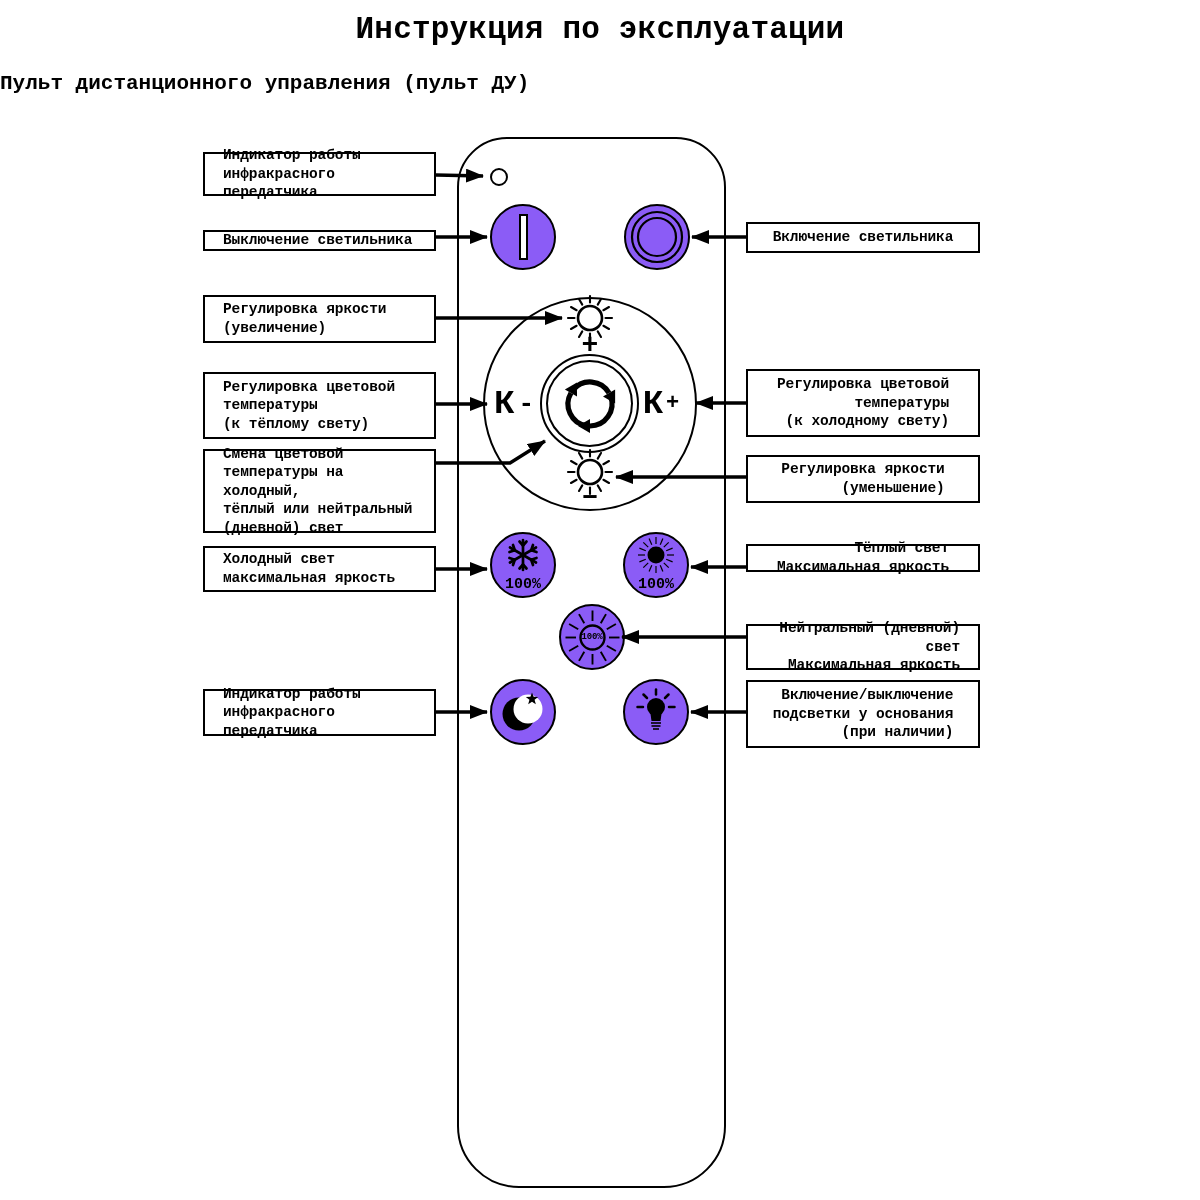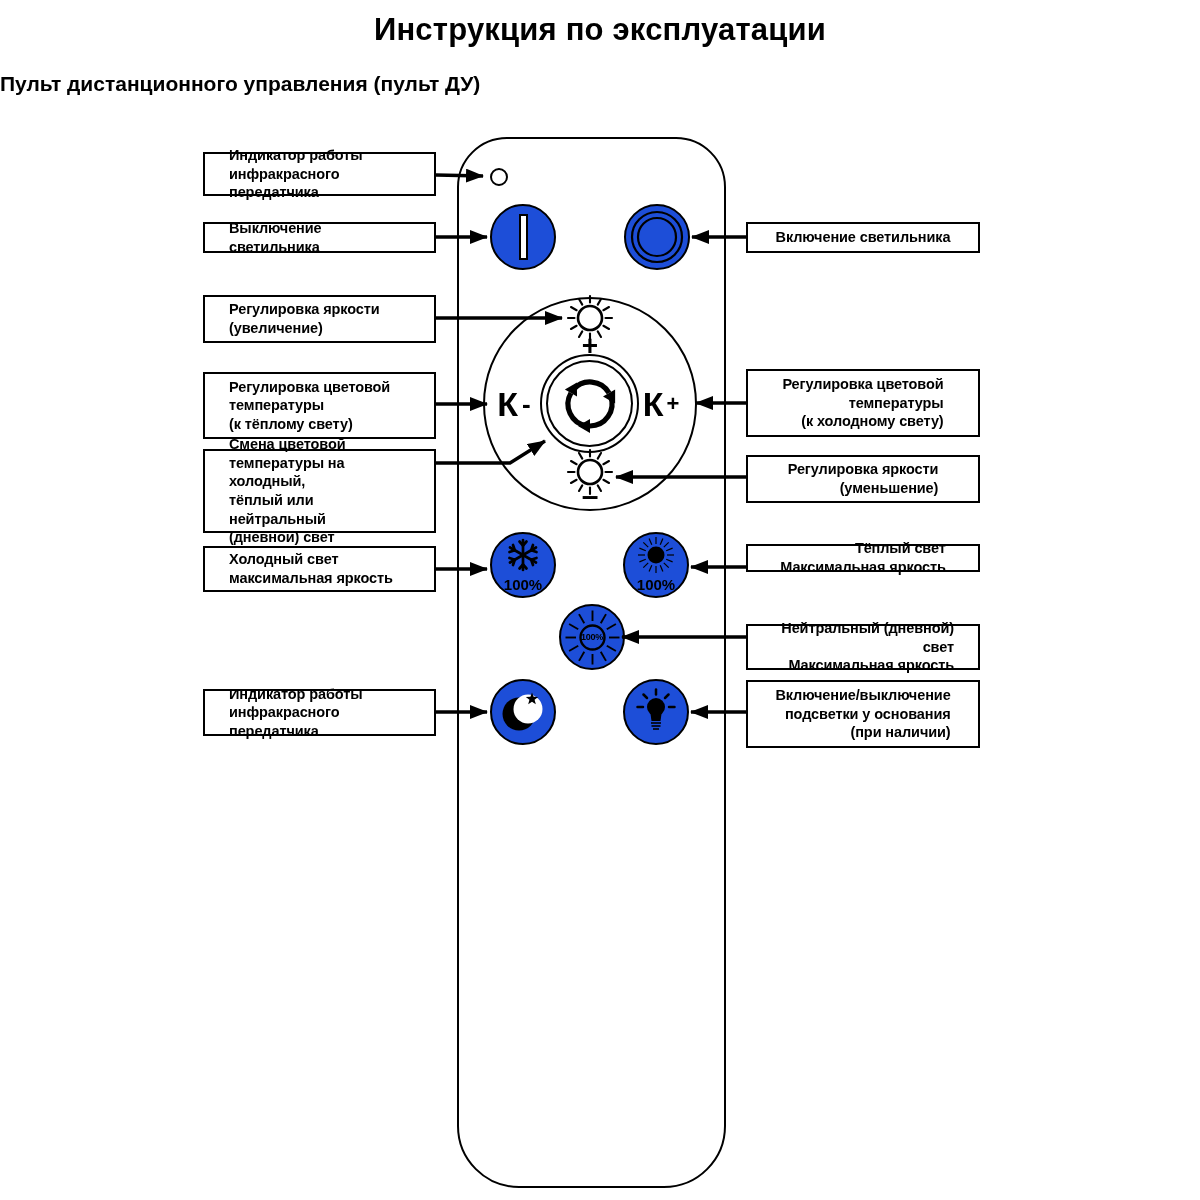--- a/index.html
+++ b/index.html
@@ -1,36 +1,36 @@
 <!DOCTYPE html>
 <html><head>
 <meta charset="utf-8">
 <style>
   html,body{margin:0;padding:0;background:#fff;}
   *{box-sizing:border-box;}
   .canvas{position:relative;width:1200px;height:1200px;background:#fff;overflow:hidden;
-          font-family:Liberation Sans, sans-serif;font-weight:bold;color:#000;}
+          font-family:Liberation Mono, monospace;font-weight:bold;color:#000;}
   .title{position:absolute;top:12px;left:0;width:100%;text-align:center;font-size:31px;letter-spacing:.2px;}
   .subtitle{position:absolute;top:72px;left:0;width:100%;text-align:left;font-size:21px;}
   .remote{position:absolute;left:457px;top:137px;width:269px;height:1051px;background:#fff;
           border:2.2px solid #000;border-radius:50px 50px 62px 62px;}
   
   .box{position:absolute;border:2.5px solid #000;background:#fff;display:flex;align-items:center;
-       padding:2px 24px;font-size:14.5px;line-height:1.28;letter-spacing:-0.1px;}
+       padding:2px 18px;font-size:14.5px;line-height:1.28;letter-spacing:-0.1px;}
   .box span{white-space:pre-line;}
   .lb{left:203px;width:233px;justify-content:flex-start;text-align:left;}
   .rb{left:746px;width:234px;justify-content:center;text-align:right;}
-  .lb1{top:152px;height:44px}.lb2{top:222px;height:31px}.lb3{top:295px;height:48px}
+  .lb1{top:152px;height:44px}.lb2{top:230px;height:21px}.lb3{top:295px;height:48px}
   .lb4{top:372px;height:67px}.lb5{top:449px;height:84px}.lb6{top:546px;height:46px}
   .lb7{top:689px;height:47px}
   .rb1{top:222px;height:31px}.rb2{top:369px;height:68px}.rb3{top:455px;height:48px}
   .rb4{top:544px;height:28px}.rb5{top:624px;height:46px}.rb6{top:680px;height:68px}
   
   .ir-dot{position:absolute;left:490px;top:168px;width:18px;height:18px;border:2.2px solid #000;border-radius:50%;background:#fff;}
-  .btn{position:absolute;width:66px;height:66px;border:2.5px solid #000;border-radius:50%;background:#1d4ed8;
+  .btn{position:absolute;width:66px;height:66px;border:2.5px solid #000;border-radius:50%;background:#8b5cf6;
        display:flex;align-items:center;justify-content:center;}
   .b-off{left:490px;top:204px}.b-on{left:624px;top:204px}
   .b-cold{left:490px;top:532px}.b-warm{left:623px;top:532px}.b-neutral{left:559px;top:604px}
   .b-moon{left:490px;top:679px}.b-bulb{left:623px;top:679px}
   .off-bar{width:9px;height:46px;border:2.2px solid #000;background:#fff;}
   .nav-ring{position:absolute;left:483px;top:297px;width:214px;height:214px;border:2.2px solid #000;border-radius:50%;background:#fff;}
   .center-btn{position:absolute;left:540px;top:354px;width:99px;height:99px;border:2.5px solid #000;border-radius:50%;background:#fff;}
   .center-inner{position:absolute;inset:4px;border:2px solid #000;border-radius:50%;display:flex;align-items:center;justify-content:center;}
   .sun{position:absolute;width:48px;height:48px;}
   .sun-top{left:566px;top:294px}.sun-bottom{left:566px;top:448px}

